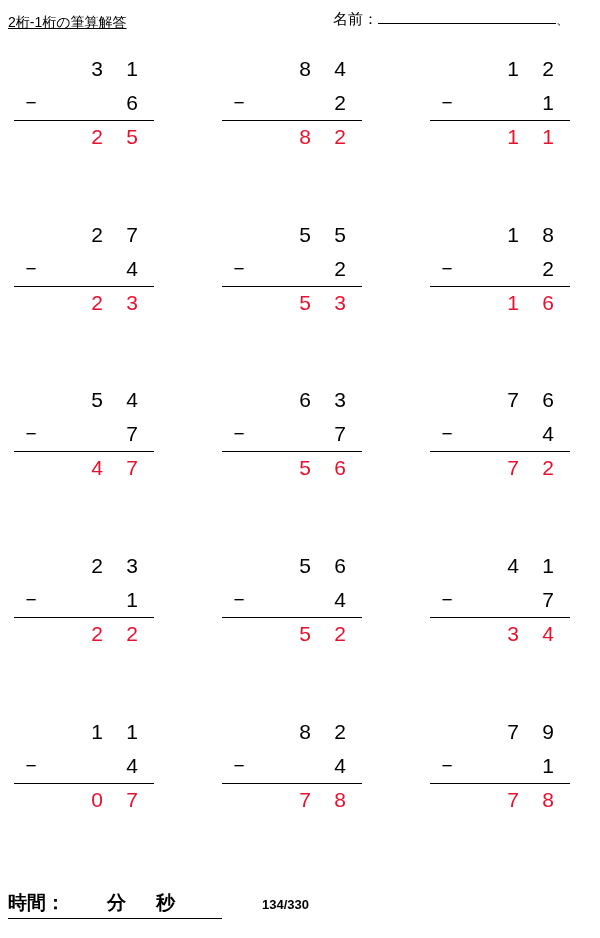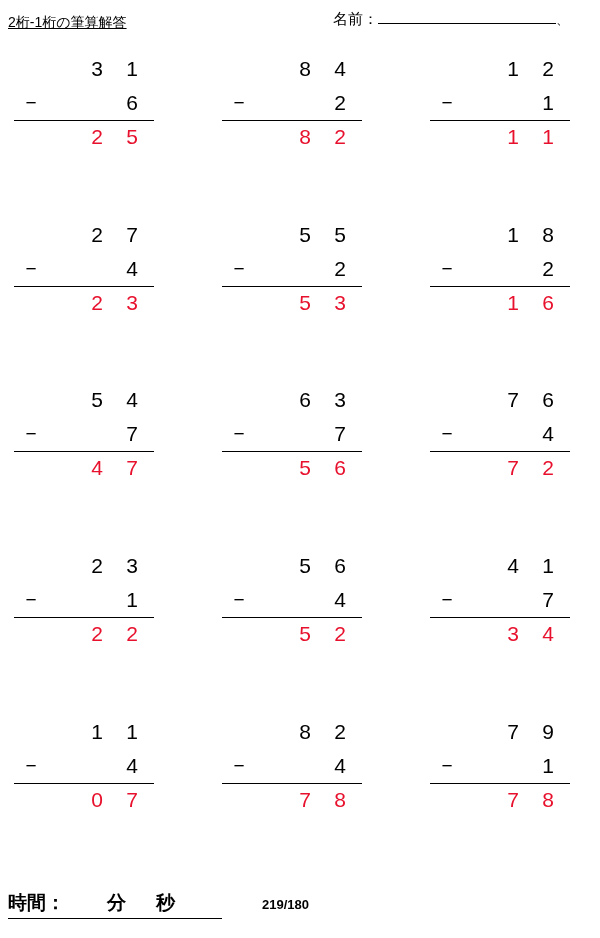--- a/index.html
+++ b/index.html
@@ -425,16 +425,16 @@
       </div>
     </div>
 
   </div>
 
   <div class="footer">
     <div class="time-area">
       <span class="time-label">時間：</span><span class="time-blank-1"></span><span class="time-min">分</span><span class="time-blank-2"></span><span class="time-sec">秒</span>
     </div>
     <div class="time-underline"></div>
-    <div class="page-count">219/180</div>
+    <div class="page-count">134/330</div>
   </div>
 
 </div>
 
 </body></html>

